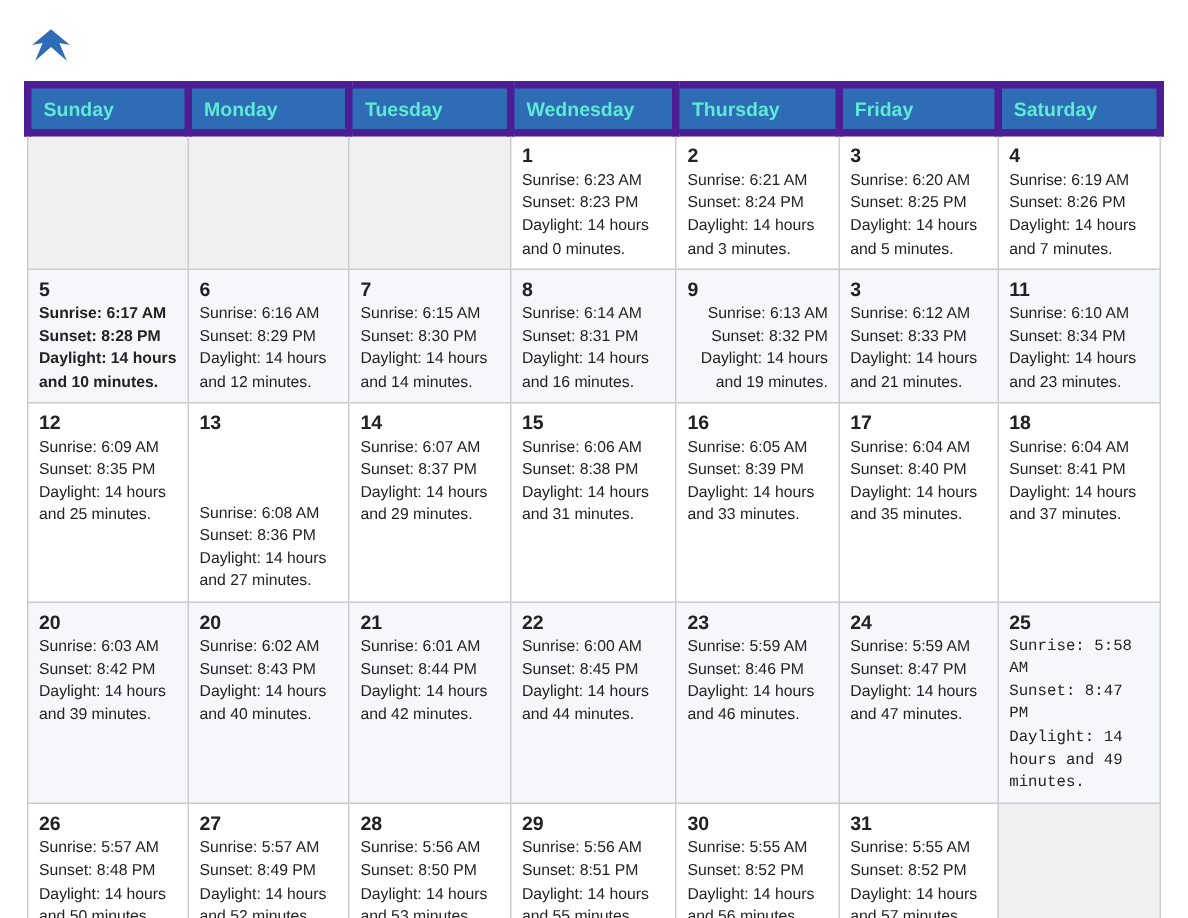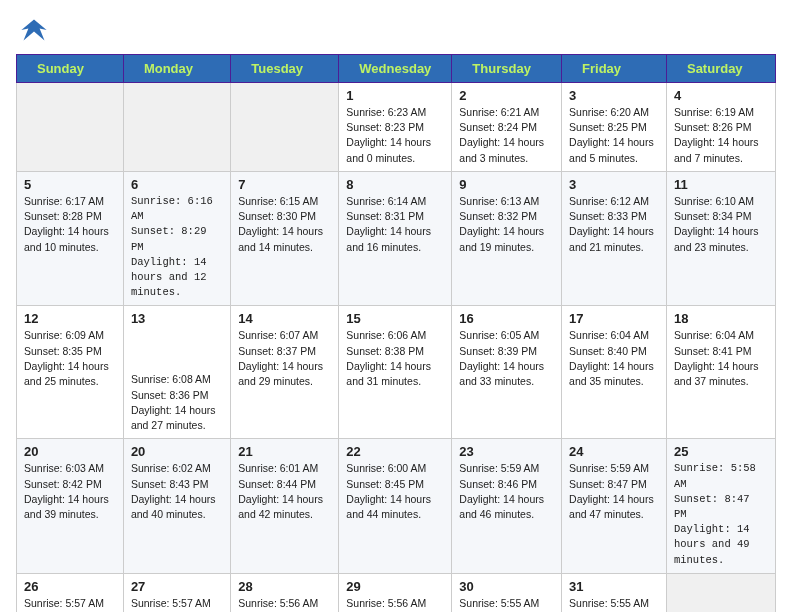--- a/index.html
+++ b/index.html
@@ -42,26 +42,26 @@
       font-size: 15px;
       color: #333;
     }
     .calendar {
       width: 100%;
       border-collapse: collapse;
       border: 1px solid #ccc;
     }
     .calendar th {
       background: #2e6cb5;
-      color: #bef264;
+      color: #5eead4;
       text-align: left;
-      padding: 6px 20px;
+      padding: 6px 8px;
       font-size: 13px;
       font-weight: bold;
-      border: 1px solid #4c1d95;
+      border: 5px solid #4c1d95;
     }
     .calendar td {
       vertical-align: top;
       padding: 5px 7px;
       border: 1px solid #ccc;
       width: 113px;
       min-height: 80px;
       font-size: 11px;
       color: #222;
       background: #fff;
@@ -141,45 +141,45 @@
         <td>
           <span class="day-num">4</span>
           <div class="cell-text" style="white-space: pre-line;">Sunrise: 6:19 AM
 Sunset: 8:26 PM
 Daylight: 14 hours and 7 minutes.</div>
         </td>
       </tr>
       <tr>
         <td>
           <span class="day-num">5</span>
-          <div class="cell-text" style="white-space: pre-line;">Sunrise: 6:17 AM
+          <div class="cell-text" style="white-space: pre-line; font-weight: bold;">Sunrise: 6:17 AM
 Sunset: 8:28 PM
 Daylight: 14 hours and 10 minutes.</div>
         </td>
         <td>
           <span class="day-num">6</span>
-          <div class="cell-text" style="white-space: pre-line; font-family: Liberation Mono, monospace;">Sunrise: 6:16 AM
+          <div class="cell-text" style="white-space: pre-line;">Sunrise: 6:16 AM
 Sunset: 8:29 PM
 Daylight: 14 hours and 12 minutes.</div>
         </td>
         <td>
           <span class="day-num">7</span>
           <div class="cell-text" style="white-space: pre-line;">Sunrise: 6:15 AM
 Sunset: 8:30 PM
 Daylight: 14 hours and 14 minutes.</div>
         </td>
         <td>
           <span class="day-num">8</span>
           <div class="cell-text" style="white-space: pre-line;">Sunrise: 6:14 AM
 Sunset: 8:31 PM
 Daylight: 14 hours and 16 minutes.</div>
         </td>
         <td>
           <span class="day-num">9</span>
-          <div class="cell-text" style="white-space: pre-line;">Sunrise: 6:13 AM
+          <div class="cell-text" style="white-space: pre-line; text-align: right;">Sunrise: 6:13 AM
 Sunset: 8:32 PM
 Daylight: 14 hours and 19 minutes.</div>
         </td>
         <td>
           <span class="day-num">3</span>
           <div class="cell-text" style="white-space: pre-line;">Sunrise: 6:12 AM
 Sunset: 8:33 PM
 Daylight: 14 hours and 21 minutes.</div>
         </td>
         <td>

